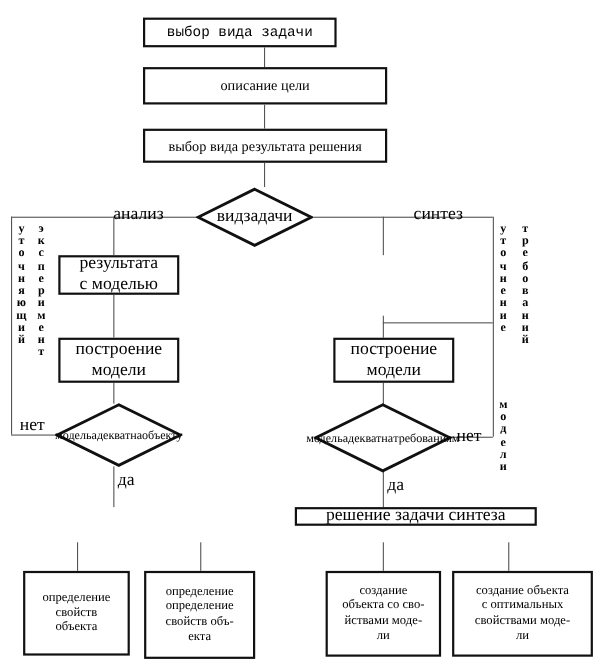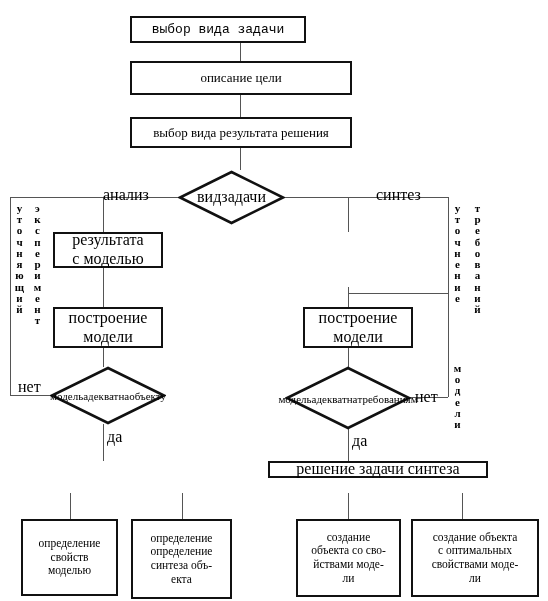--- a/index.html
+++ b/index.html
@@ -240,29 +240,29 @@
 
 
   <div class="box fs12" style="left:268px; top:461px; width:220px; height:17px;">
     <span>решение задачи синтеза</span>
   </div>
 
   <div class="box fs115" style="left:21px; top:519px; width:97px; height:77px;">
     <div>
       <span>определение</span>
       <span>свойств</span>
-      <span>моделью</span>
+      <span>объекта</span>
     </div>
   </div>
 
   <div class="box fs115" style="left:131px; top:519px; width:101px; height:80px;">
     <div>
       <span>определение</span>
       <span>определение</span>
-      <span>синтеза объ-</span>
+      <span>свойств объ-</span>
       <span>екта</span>
     </div>
   </div>
 
   <div class="box fs115" style="left:296px; top:519px; width:105px; height:78px;">
     <div>
       <span>создание</span>
       <span>объекта со сво-</span>
       <span>йствами моде-</span>
       <span>ли</span>

